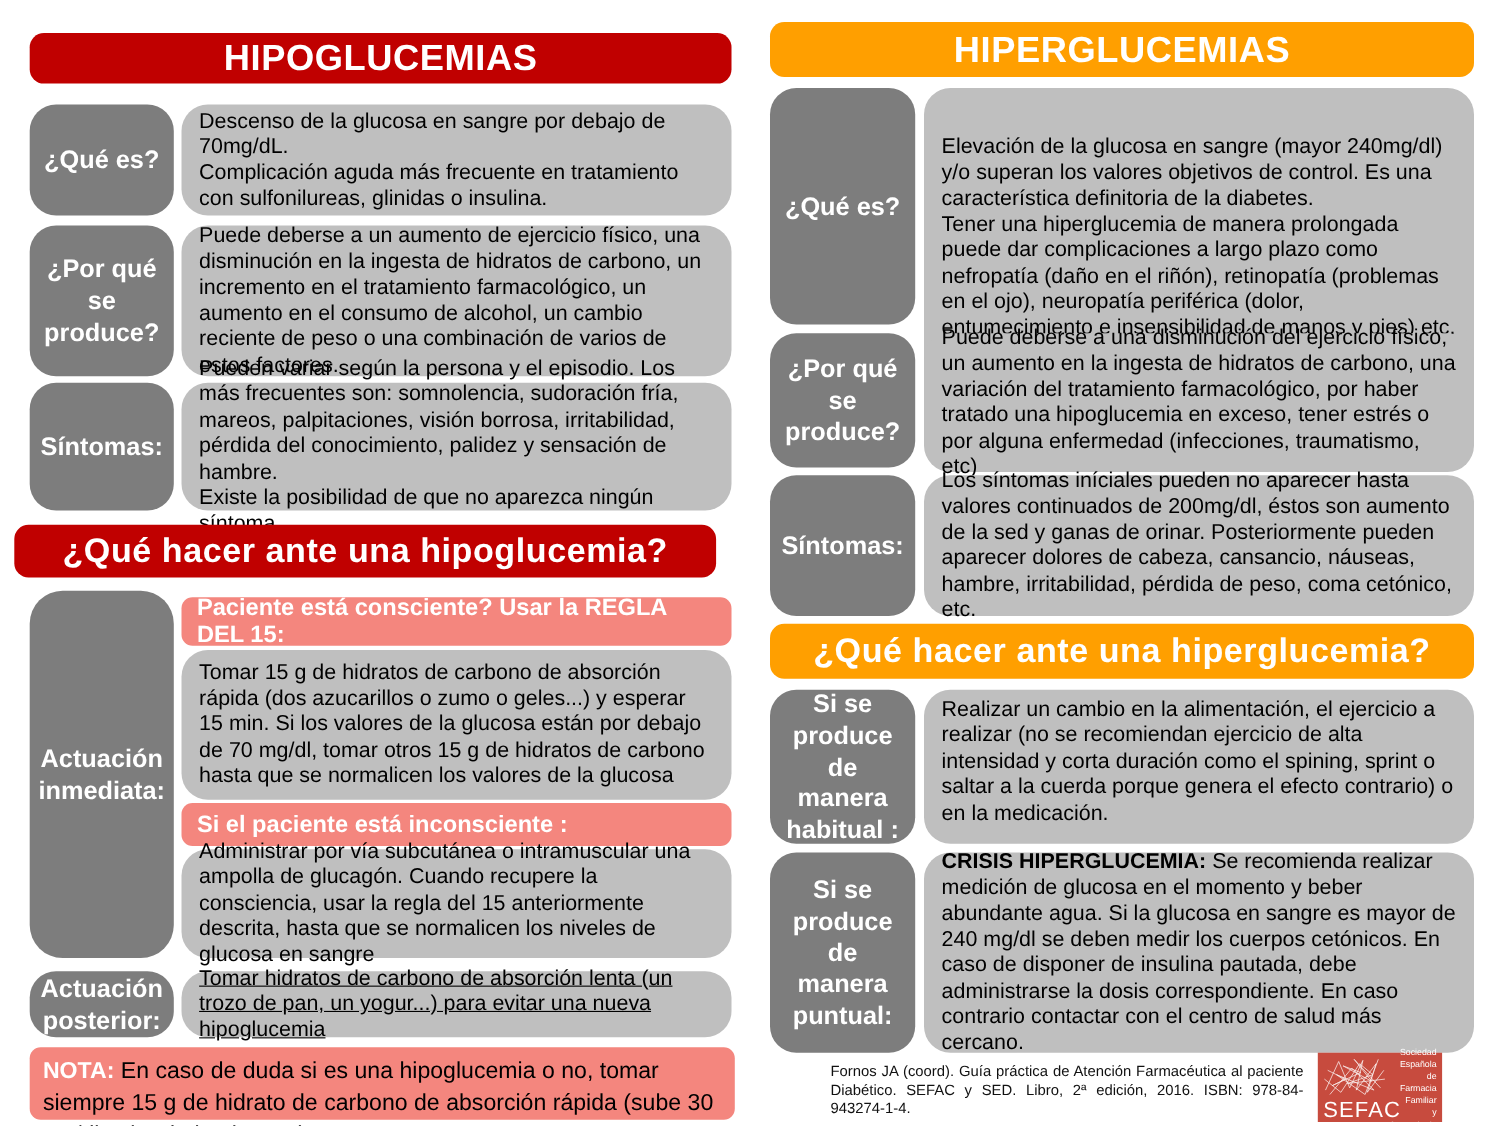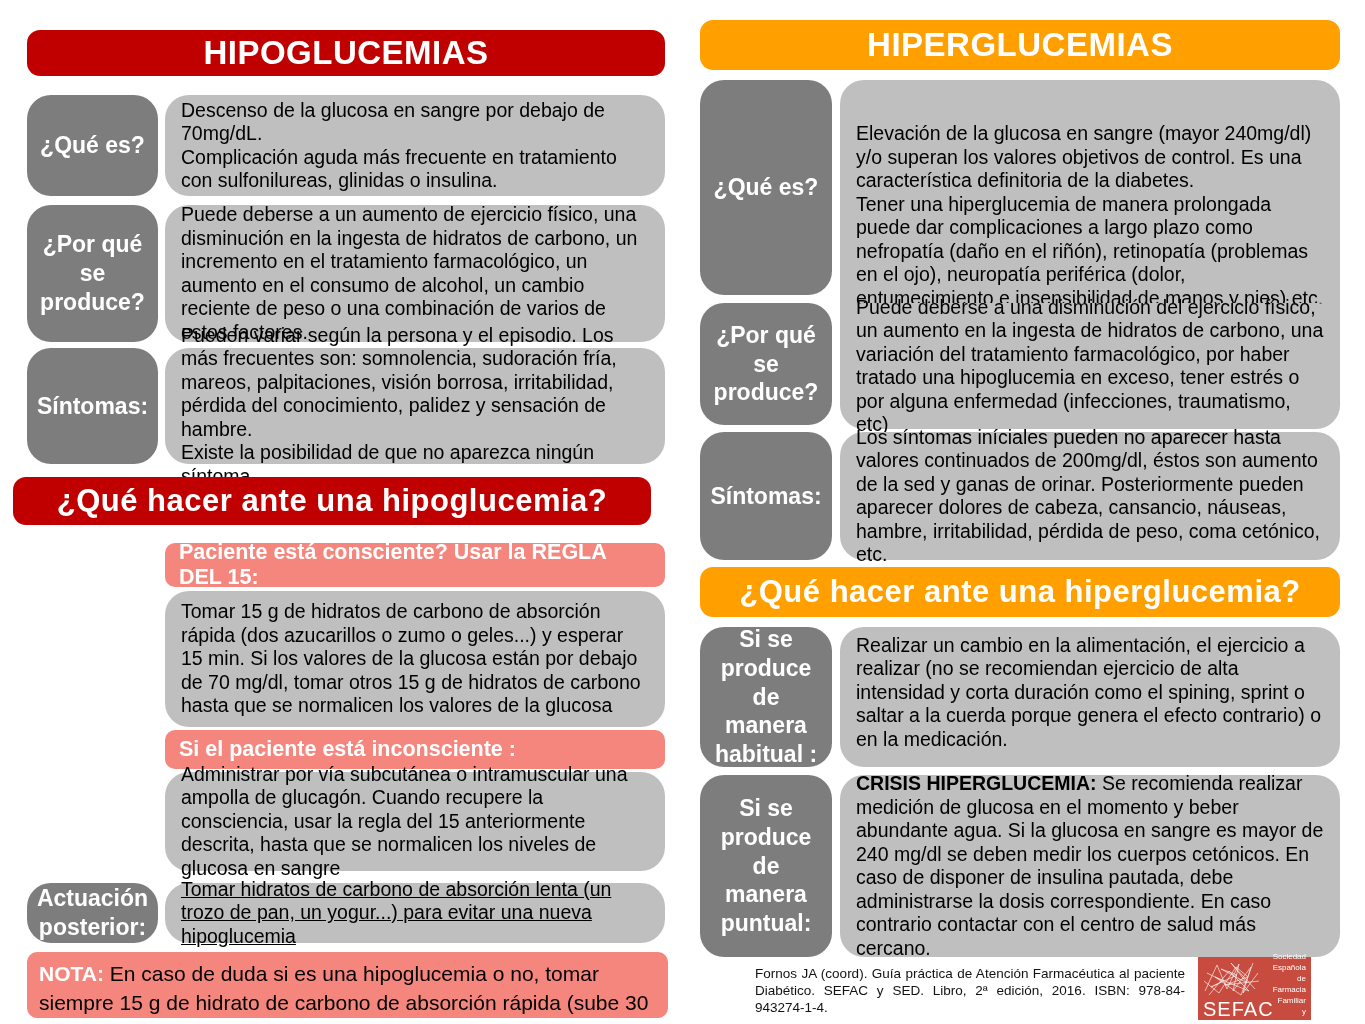--- a/index.html
+++ b/index.html
@@ -57,20 +57,21 @@
   </div>
 
   <div class="lbl" style="left:27px; top:348px; width:131px; height:116px;">Síntomas:</div>
   <div class="box" style="left:165px; top:348px; width:500px; height:116px; padding:4px 16px;">
     <div class="txt">Pueden variar según la persona y el episodio. Los más frecuentes son: somnolencia, sudoración fría, mareos, palpitaciones, visión borrosa, irritabilidad, pérdida del conocimiento, palidez y sensación de hambre.
 Existe la posibilidad de que no aparezca ningún síntoma.</div>
   </div>
 
   <div class="hdr hdr-red hdr-sub" style="left:13px; top:477px; width:638px; height:48px;">¿Qué hacer ante una hipoglucemia?</div>
 
+  <div class="lbl lbl-tall" style="left:27px; top:537px; width:131px; height:334px;">Actuación inmediata:</div>
 
   <div class="bar" style="left:165px; top:543px; width:500px; height:44px;">Paciente está consciente? Usar la REGLA DEL 15:</div>
   <div class="box" style="left:165px; top:591px; width:500px; height:136px;">
     <div class="txt">Tomar 15 g de hidratos de carbono de absorción rápida (dos azucarillos o zumo o geles...) y esperar 15 min. Si los valores de la glucosa están por debajo de 70 mg/dl, tomar otros 15 g de hidratos de carbono hasta que se normalicen los valores de la glucosa</div>
   </div>
 
   <div class="bar" style="left:165px; top:730px; width:500px; height:39px;">Si el paciente está inconsciente :</div>
   <div class="box" style="left:165px; top:772px; width:500px; height:99px;">
     <div class="txt">Administrar por vía subcutánea o intramuscular una ampolla de glucagón. Cuando recupere la consciencia, usar la regla del 15 anteriormente descrita, hasta que se normalicen los niveles de glucosa en sangre</div>
   </div>

